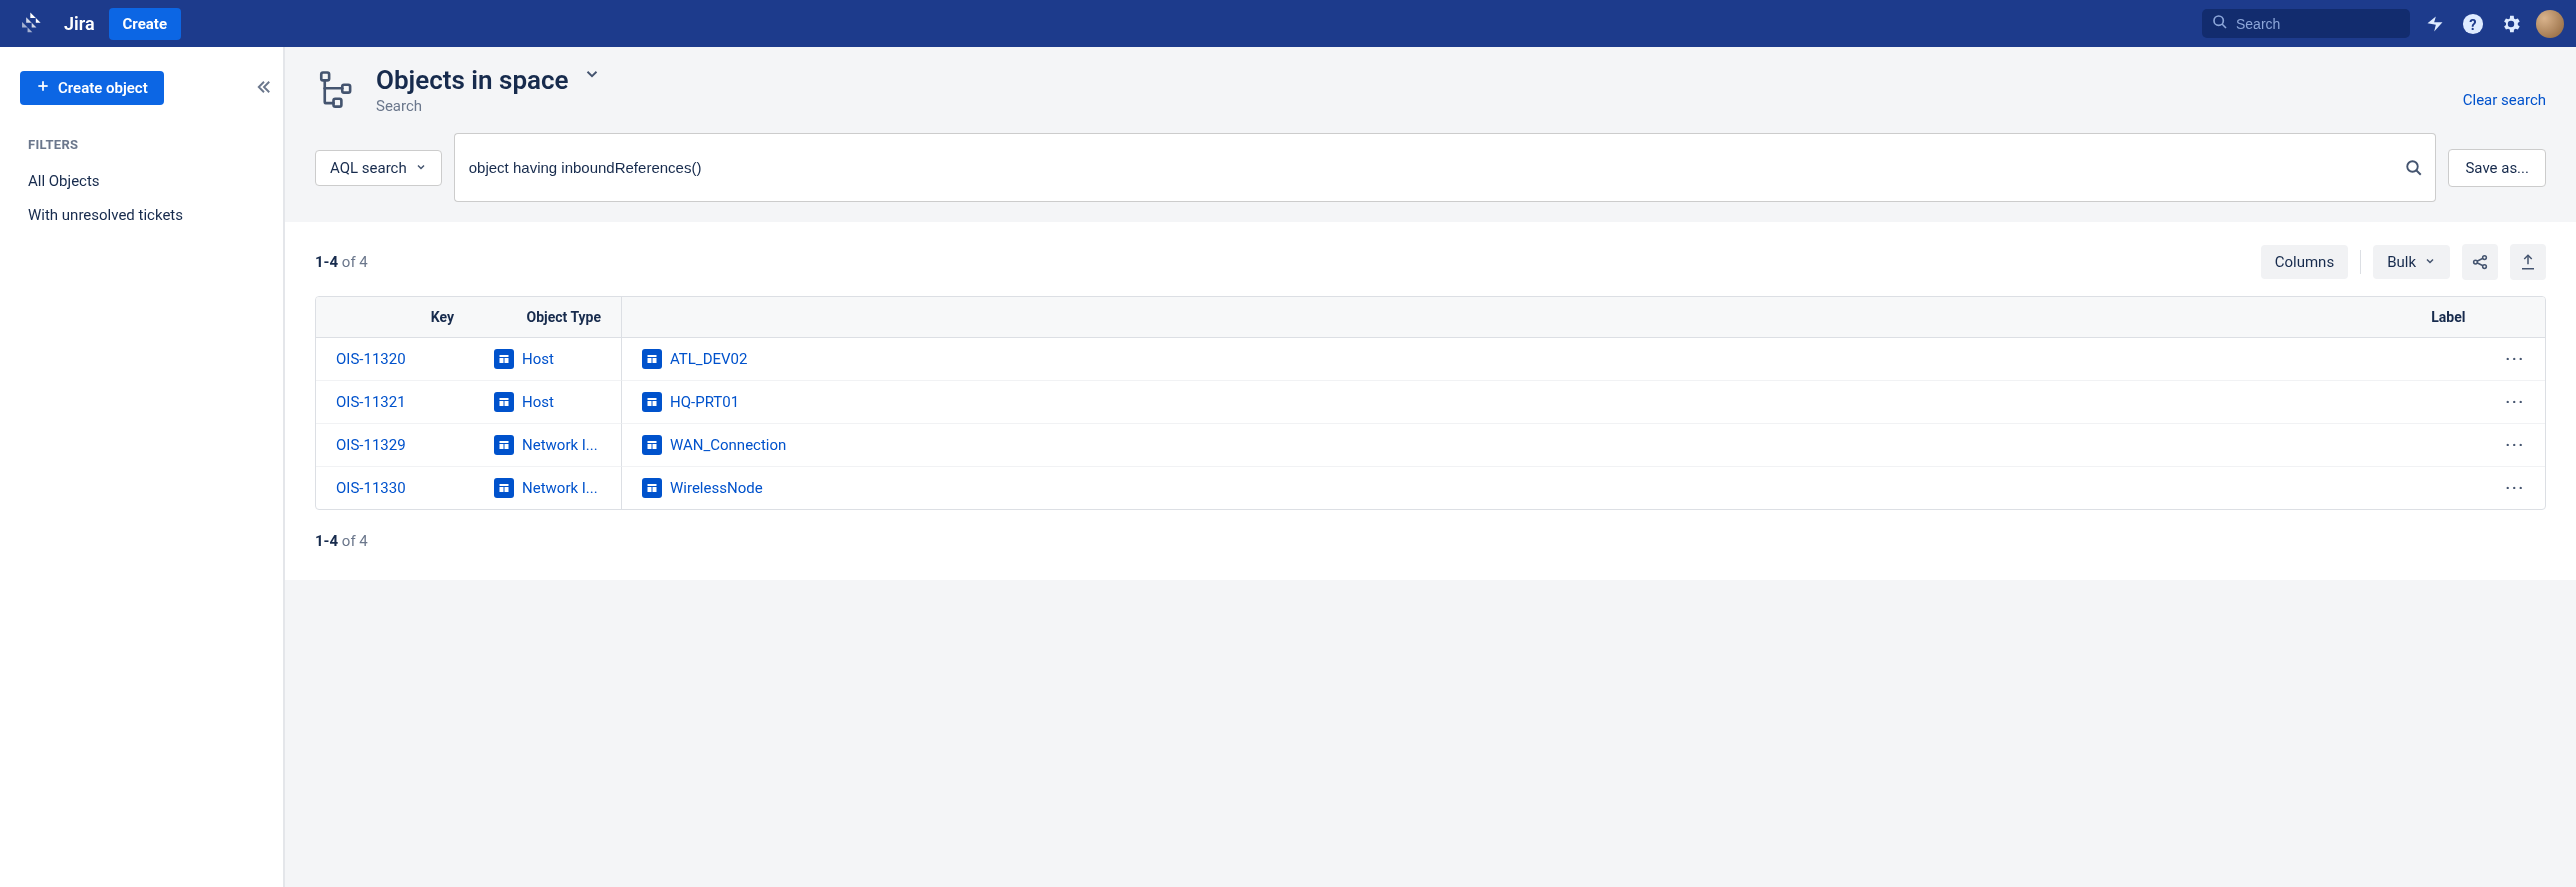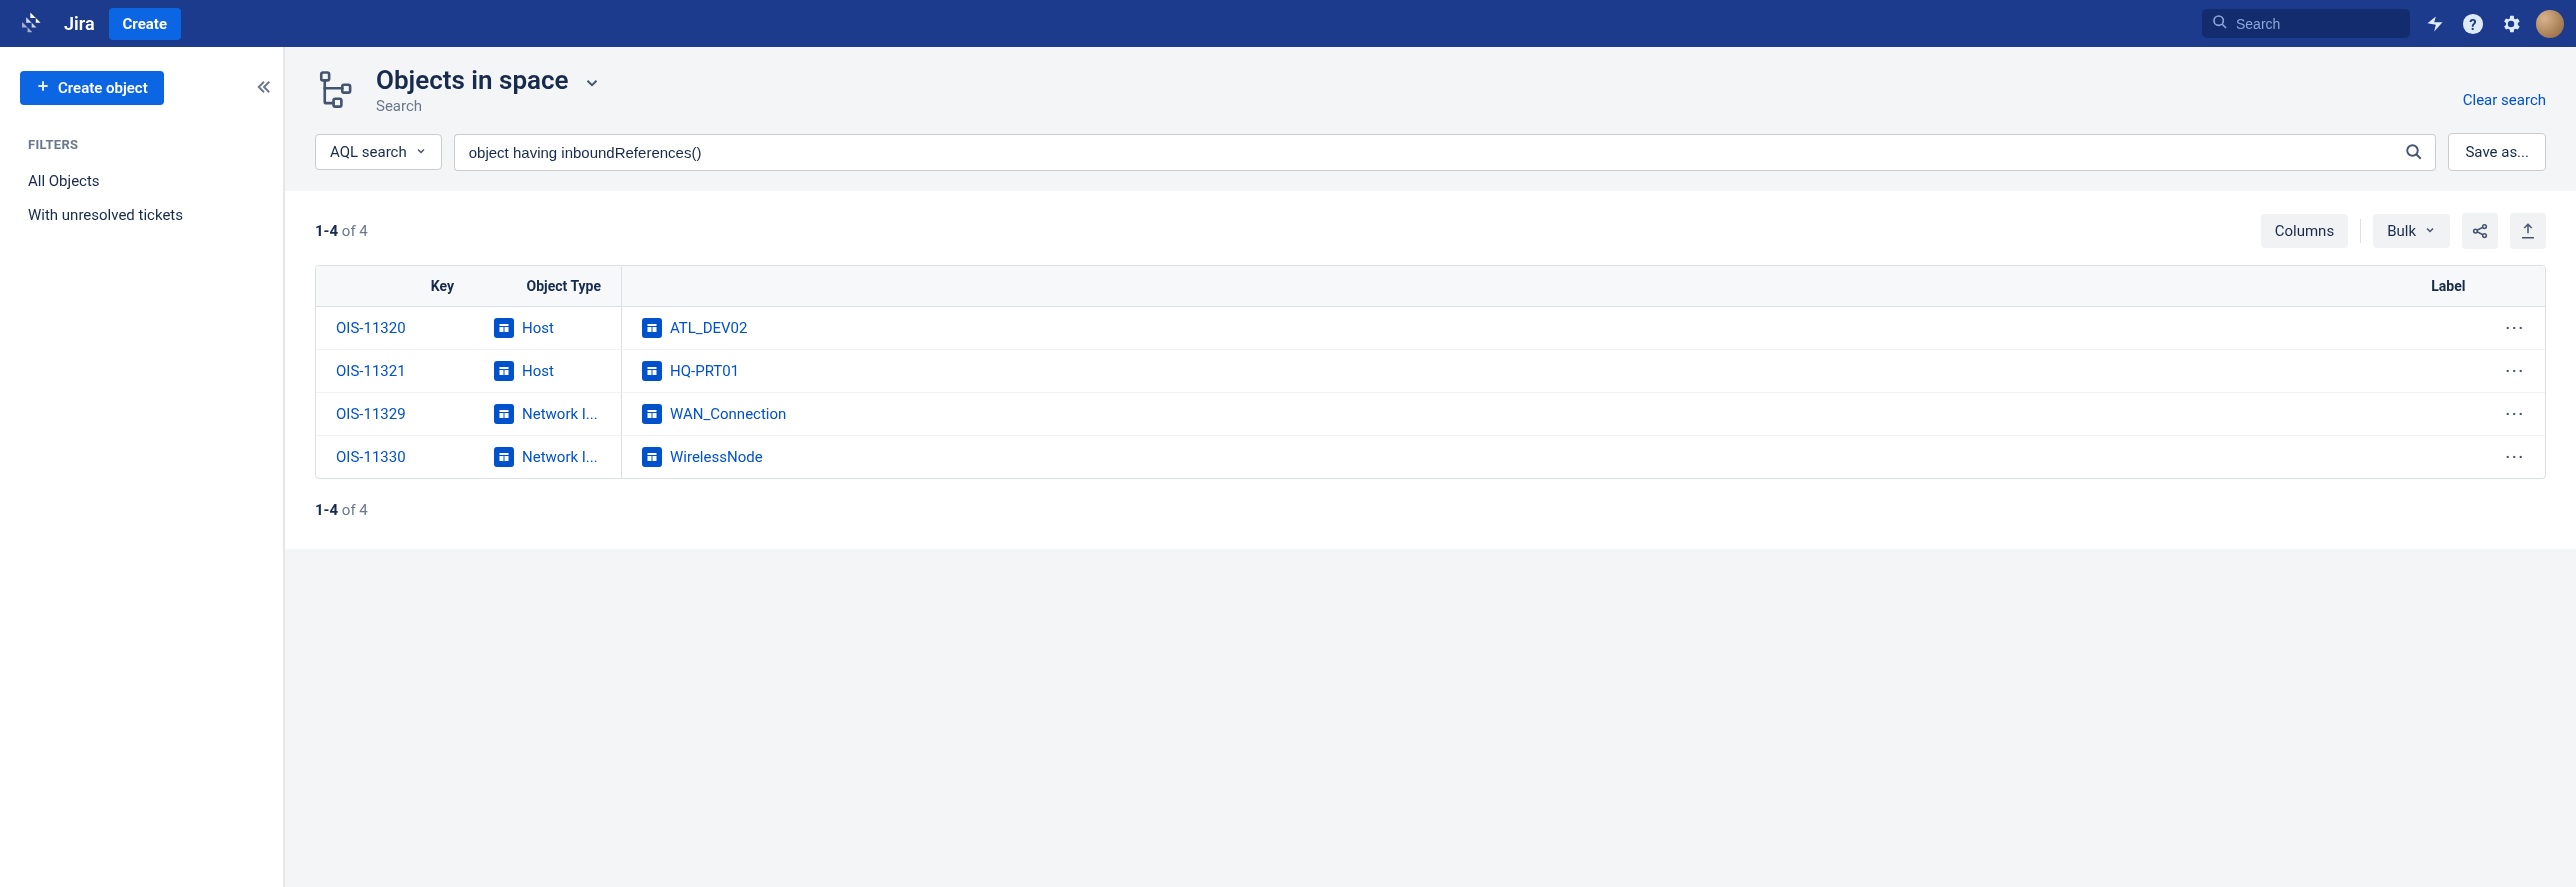--- a/index.html
+++ b/index.html
@@ -110,21 +110,21 @@
   .main { flex:1; background:#F4F5F7; padding: 0; min-height: calc(100vh - 47px);}
   .main-inner { padding: 0 0 30px 0; }
   .header-row {
     display:flex; align-items:center; padding: 18px 30px 0 30px;
     gap: 18px;
   }
   .schema-icon {
     width:43px; height:43px; display:flex; align-items:center; justify-content:center;
   }
   .title-block { flex:1; }
-  .title-line { display:flex; align-items:flex-end; gap:14px; }
+  .title-line { display:flex; align-items:flex-start; gap:14px; }
   .page-title { font-size:26px; font-weight:600; color:#172B4D; }
   .title-chev {
     color:#6B778C; cursor:pointer;
   }
   .subtitle { font-size:15px; color:#6B778C; margin-top:2px; }
   .clear-search { color:#0052CC; font-size:15px; cursor:pointer; padding-top:20px;}
 
   .search-row {
     display:flex; align-items:center; gap:12px;
     padding: 18px 30px 0 30px;
@@ -133,21 +133,21 @@
     background:#fff; border:1px solid #ccc; border-radius:4px;
     padding: 8px 14px; display:inline-flex; align-items:center; gap:8px;
     font-size:15px; cursor:pointer; color:#172B4D;
   }
   .query-input-wrap {
     flex:1; display:flex; align-items:stretch;
   }
   .query-input {
     flex:1; background:#fff; border:1px solid #ccc; border-right:none;
     border-radius:4px 0 0 4px;
-    padding: 9px 14px; font-size:15px; color:#172B4D; outline:none;
+    padding: 25px 14px; font-size:15px; color:#172B4D; outline:none;
   }
   .query-go {
     background:#fff; border:1px solid #ccc; border-left:none;
     border-radius:0 4px 4px 0; width:43px;
     display:flex; align-items:center; justify-content:center; cursor:pointer;
     color:#44546F;
   }
   .save-as {
     background:#fff; border:1px solid #ccc; border-radius:4px;
     padding: 9px 16px; cursor:pointer; font-size:15px; color:#172B4D;

